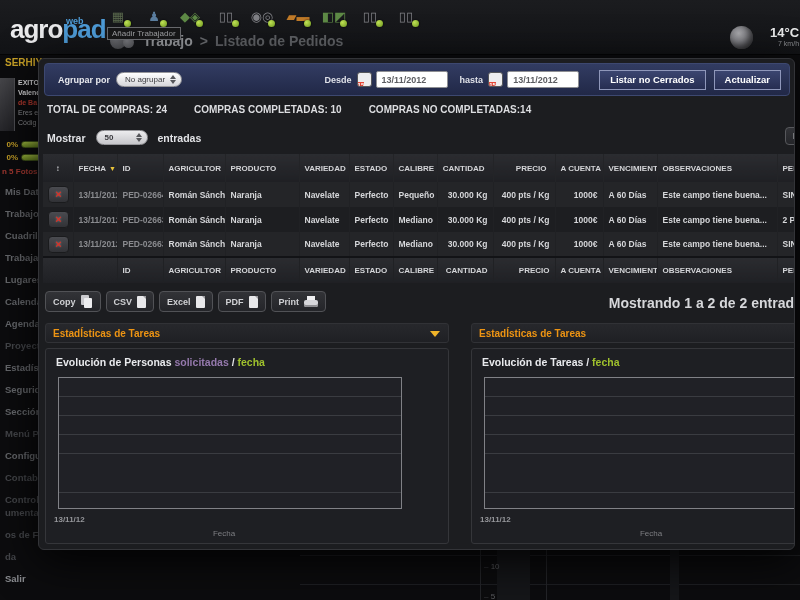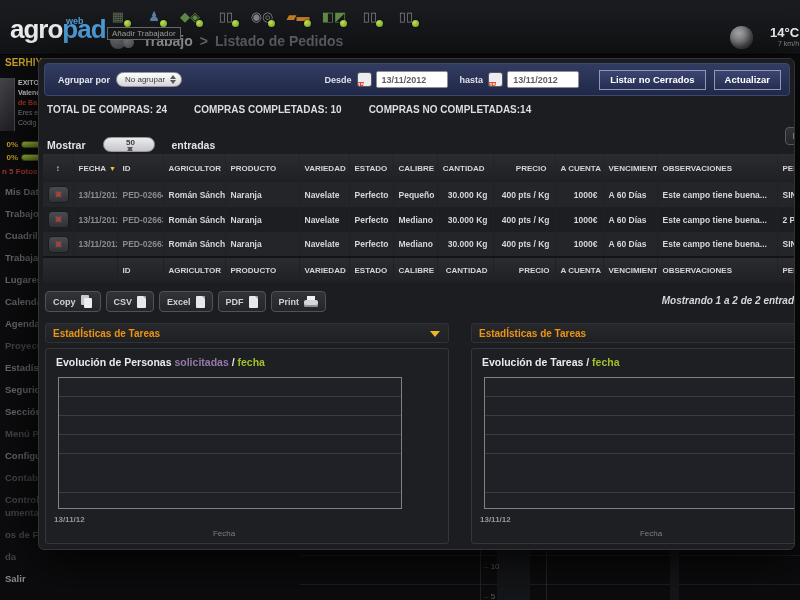--- a/index.html
+++ b/index.html
@@ -94,21 +94,21 @@
   .btn-navy { height:20px; padding:0 10px; margin-left:8px; cursor:pointer;
               background:linear-gradient(#3b4570,#272e52); border:1px solid #8f97ba; border-radius:0;
               color:#fff; font-size:9.5px; font-weight:bold; }
   .btn-navy:last-child { margin-right:8px; }
 
   .stats-line { position:absolute; left:8px; top:45px; display:flex; gap:27px;
                 font-size:10px; font-weight:bold; color:#dcdde0; }
 
   .controls { position:absolute; left:8px; top:68px; width:741px; height:20px; }
   .show-group { display:flex; align-items:center; gap:7px; font-size:10.5px; font-weight:bold; color:#e2e3e6; }
-  .pill-gray { margin:10px; width:52px; background:linear-gradient(#ececee,#c6c6ca);flex-direction:column; }
+  .pill-gray { margin:3px; width:52px; background:linear-gradient(#ececee,#c6c6ca); }
   .search-group { position:absolute; left:555px; top:0; display:flex; align-items:center; gap:8px;
                   font-size:10.5px; font-weight:bold; color:#e2e3e6; }
   .search-input { width:130px; height:17px; background:#232a42; border:1px solid #39406a; border-radius:3px;
                   box-shadow:inset 0 2px 4px rgba(0,0,0,.5); color:#ccc; font-size:9px; padding:0 5px;
                   font-family:"Liberation Sans",sans-serif; }
   .cols-btn { position:absolute; left:738px; top:0; height:18px; padding:0 7px; white-space:nowrap; cursor:pointer;
               background:linear-gradient(#323337,#242529); border:1px solid #57585c; border-radius:4px;
               color:#c8c9cc; font-size:8.5px; font-weight:bold; }
 
   
@@ -141,21 +141,21 @@
              background:linear-gradient(#323337,#242529); border:1px solid #515256; border-radius:4px;
              color:#d0d1d4; font-size:9px; font-weight:bold; }
   .ico-page { position:relative; width:9px; height:12px; background:#e8e8ea; border-radius:1px; }
   .ico-page::after { content:""; position:absolute; right:0; top:0; border-left:3px solid transparent; border-bottom:3px solid transparent; border-top:3px solid #9a9a9e; }
   .ico-copy { position:relative; width:12px; height:13px; }
   .ico-copy::before { content:""; position:absolute; left:0; top:0; width:8px; height:10px; background:#c9c9cd; border-radius:1px; }
   .ico-copy::after { content:""; position:absolute; left:3px; top:3px; width:8px; height:10px; background:#ededef; border-radius:1px; }
   .ico-print { position:relative; width:14px; height:12px; }
   .ico-print::before { content:""; position:absolute; left:3px; top:0; width:8px; height:4px; background:#f0f0f2; }
   .ico-print::after { content:""; position:absolute; left:0; top:4px; width:14px; height:7px; background:#d6d6da; border-radius:2px; box-shadow:inset 0 -2px 0 #8e8e92; }
-  .showing { position:absolute; right:0; top:236px; font-size:10px; font-weight:bold; color:#d6d7da; white-space:nowrap;font-style:italic; }
+  .showing { position:absolute; right:0; top:236px; font-size:14px; font-weight:bold; color:#d6d7da; white-space:nowrap; }
 
   
   .stat-panel { position:absolute; top:264px; }
   .stat-panel.left { left:6px; width:404px; }
   .stat-panel.right { left:432px; width:360px; }
   .stat-header { position:relative; height:20px; line-height:19px; padding:0 7px; cursor:pointer;
                  background:linear-gradient(#27282c,#1f2024); border:1px solid #313236; border-radius:3px;
                  color:#ed9413; font-size:10px; font-weight:bold; }
   .chev { position:absolute; right:8px; top:7px; width:0; height:0;
           border-left:5px solid transparent; border-right:5px solid transparent; border-top:6px solid #f0b429; }

